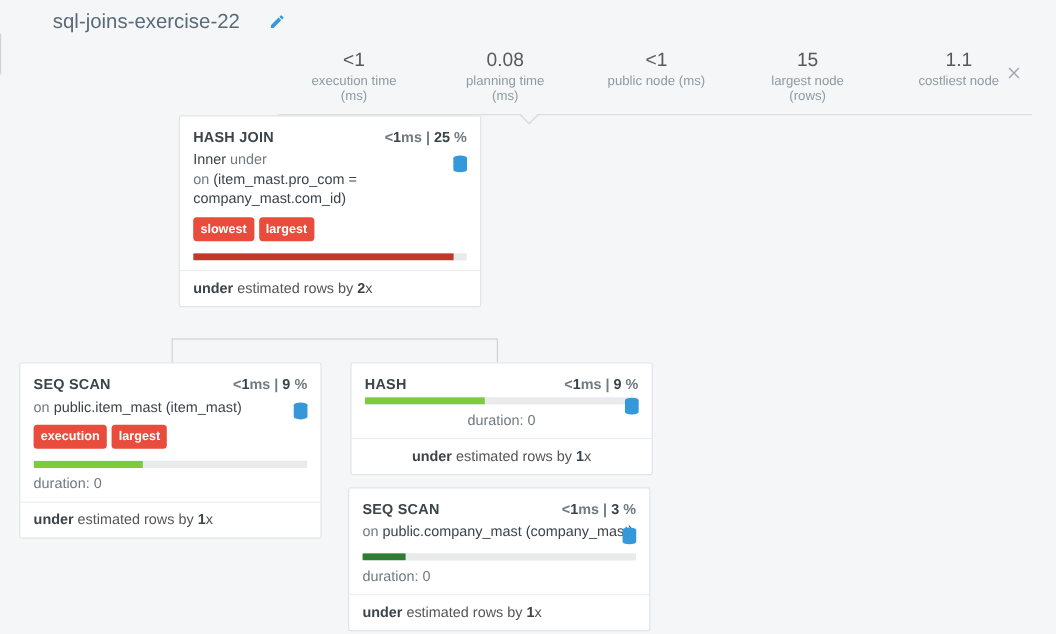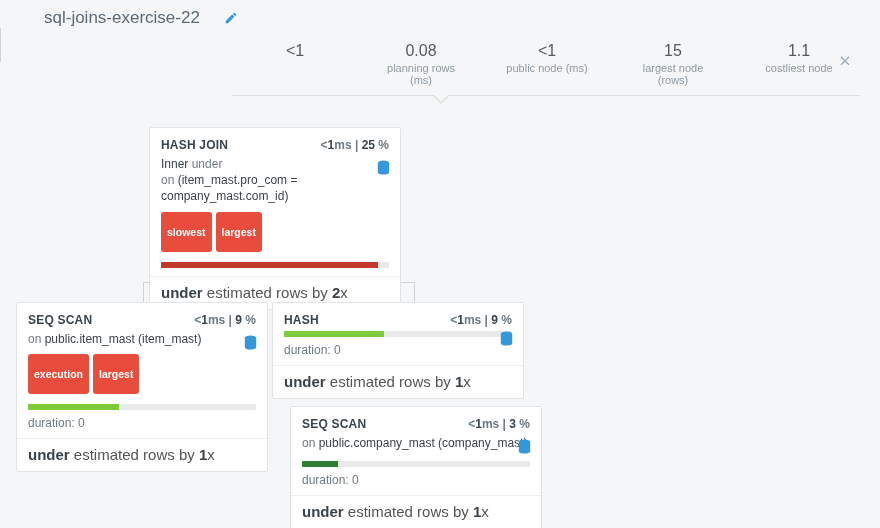--- a/index.html
+++ b/index.html
@@ -123,73 +123,74 @@
     top: 32px;
     width: 13px; height: 15px;
     fill: #3498db;
   }
   .tags { margin-top: 7px; display:flex; gap:4px; }
   .tag {
     background: #e74c3c;
     color: #fff;
     font-size: 10.5px;
     font-weight: 600;
-    padding: 14px 6px;
+    padding: 4px 6px;
     border-radius: 3px;
   }
   .bar-track {
     margin-top: 10px;
     height: 6px;
     background: #e8eaec;
     border-radius: 1px;
     overflow: hidden;
   }
   .bar-fill { height:100%; }
   .bar-red { background:#c0392b; }
   .bar-green { background:#7bcb3a; }
   .bar-dg { background:#2e7d32; }
   .dur { margin-top:6px; font-size:12px; color:#6f7a82;}
   .sep { border-top:1px solid #eceeef; margin:8px -11px 7px -11px; }
-  .est { font-size:15px; color:#555; }
+  .est { font-size:12px; color:#555; }
   .est b { color:#3b444b; font-weight:700;}
 
   .connector {
     position:absolute;
     border:1px solid #cfd4d8;
     border-bottom:none;
     background:transparent;
   }
 
   
-  #n1 { top:127px; left:149px; }
+  #n1 { top:96px; left:149px; }
   #n2 { top:302px; left:16px; }
-  #n3 { top:302px; left:272px; }
+  #n3 { top:302px; left:292px;text-align:center; }
   #n4 { top:406px; left:290px; }
 
   #conn-top { top:282px; left:143px; width:272px; height:20px; }
   #conn-vert { top:384px; left:416px; width:1px; height:22px; border:none; border-left:1px solid #cfd4d8;}
   #stem { top:270px; left:278px; width:1px; height:12px; border:none; border-left:1px solid #cfd4d8;}
 </style>
 </head>
 <body>
 
 <div class="title-row">
   <span class="title">sql-joins-exercise-22</span>
   <svg class="edit-icon" viewBox="0 0 24 24">
       <path d="M3 17.25V21h3.75l11-11.04-3.75-3.75L3 17.25zM20.71 7.04a1 1 0 0 0 0-1.41l-2.34-2.34a1 1 0 0 0-1.41 0l-1.83 1.83 3.75 3.75 1.83-1.83z"></path>
     </svg>
 </div>
 
 <div class="stats-bar">
   <div class="stat">
     <div class="stat-val">&lt;1</div>
+    <div class="stat-label">execution time (ms)</div>
   </div>
   <div class="stat">
     <div class="stat-val">0.08</div>
-    <div class="stat-label">planning rows (ms)</div>
+    <div class="stat-label">planning time (ms)</div>
   </div>
   <div class="stat">
     <div class="stat-val">&lt;1</div>
     <div class="stat-label">public node (ms)</div>
   </div>
   <div class="stat">
     <div class="stat-val">15</div>
     <div class="stat-label">largest node (rows)</div>
   </div>
   <div class="stat">

